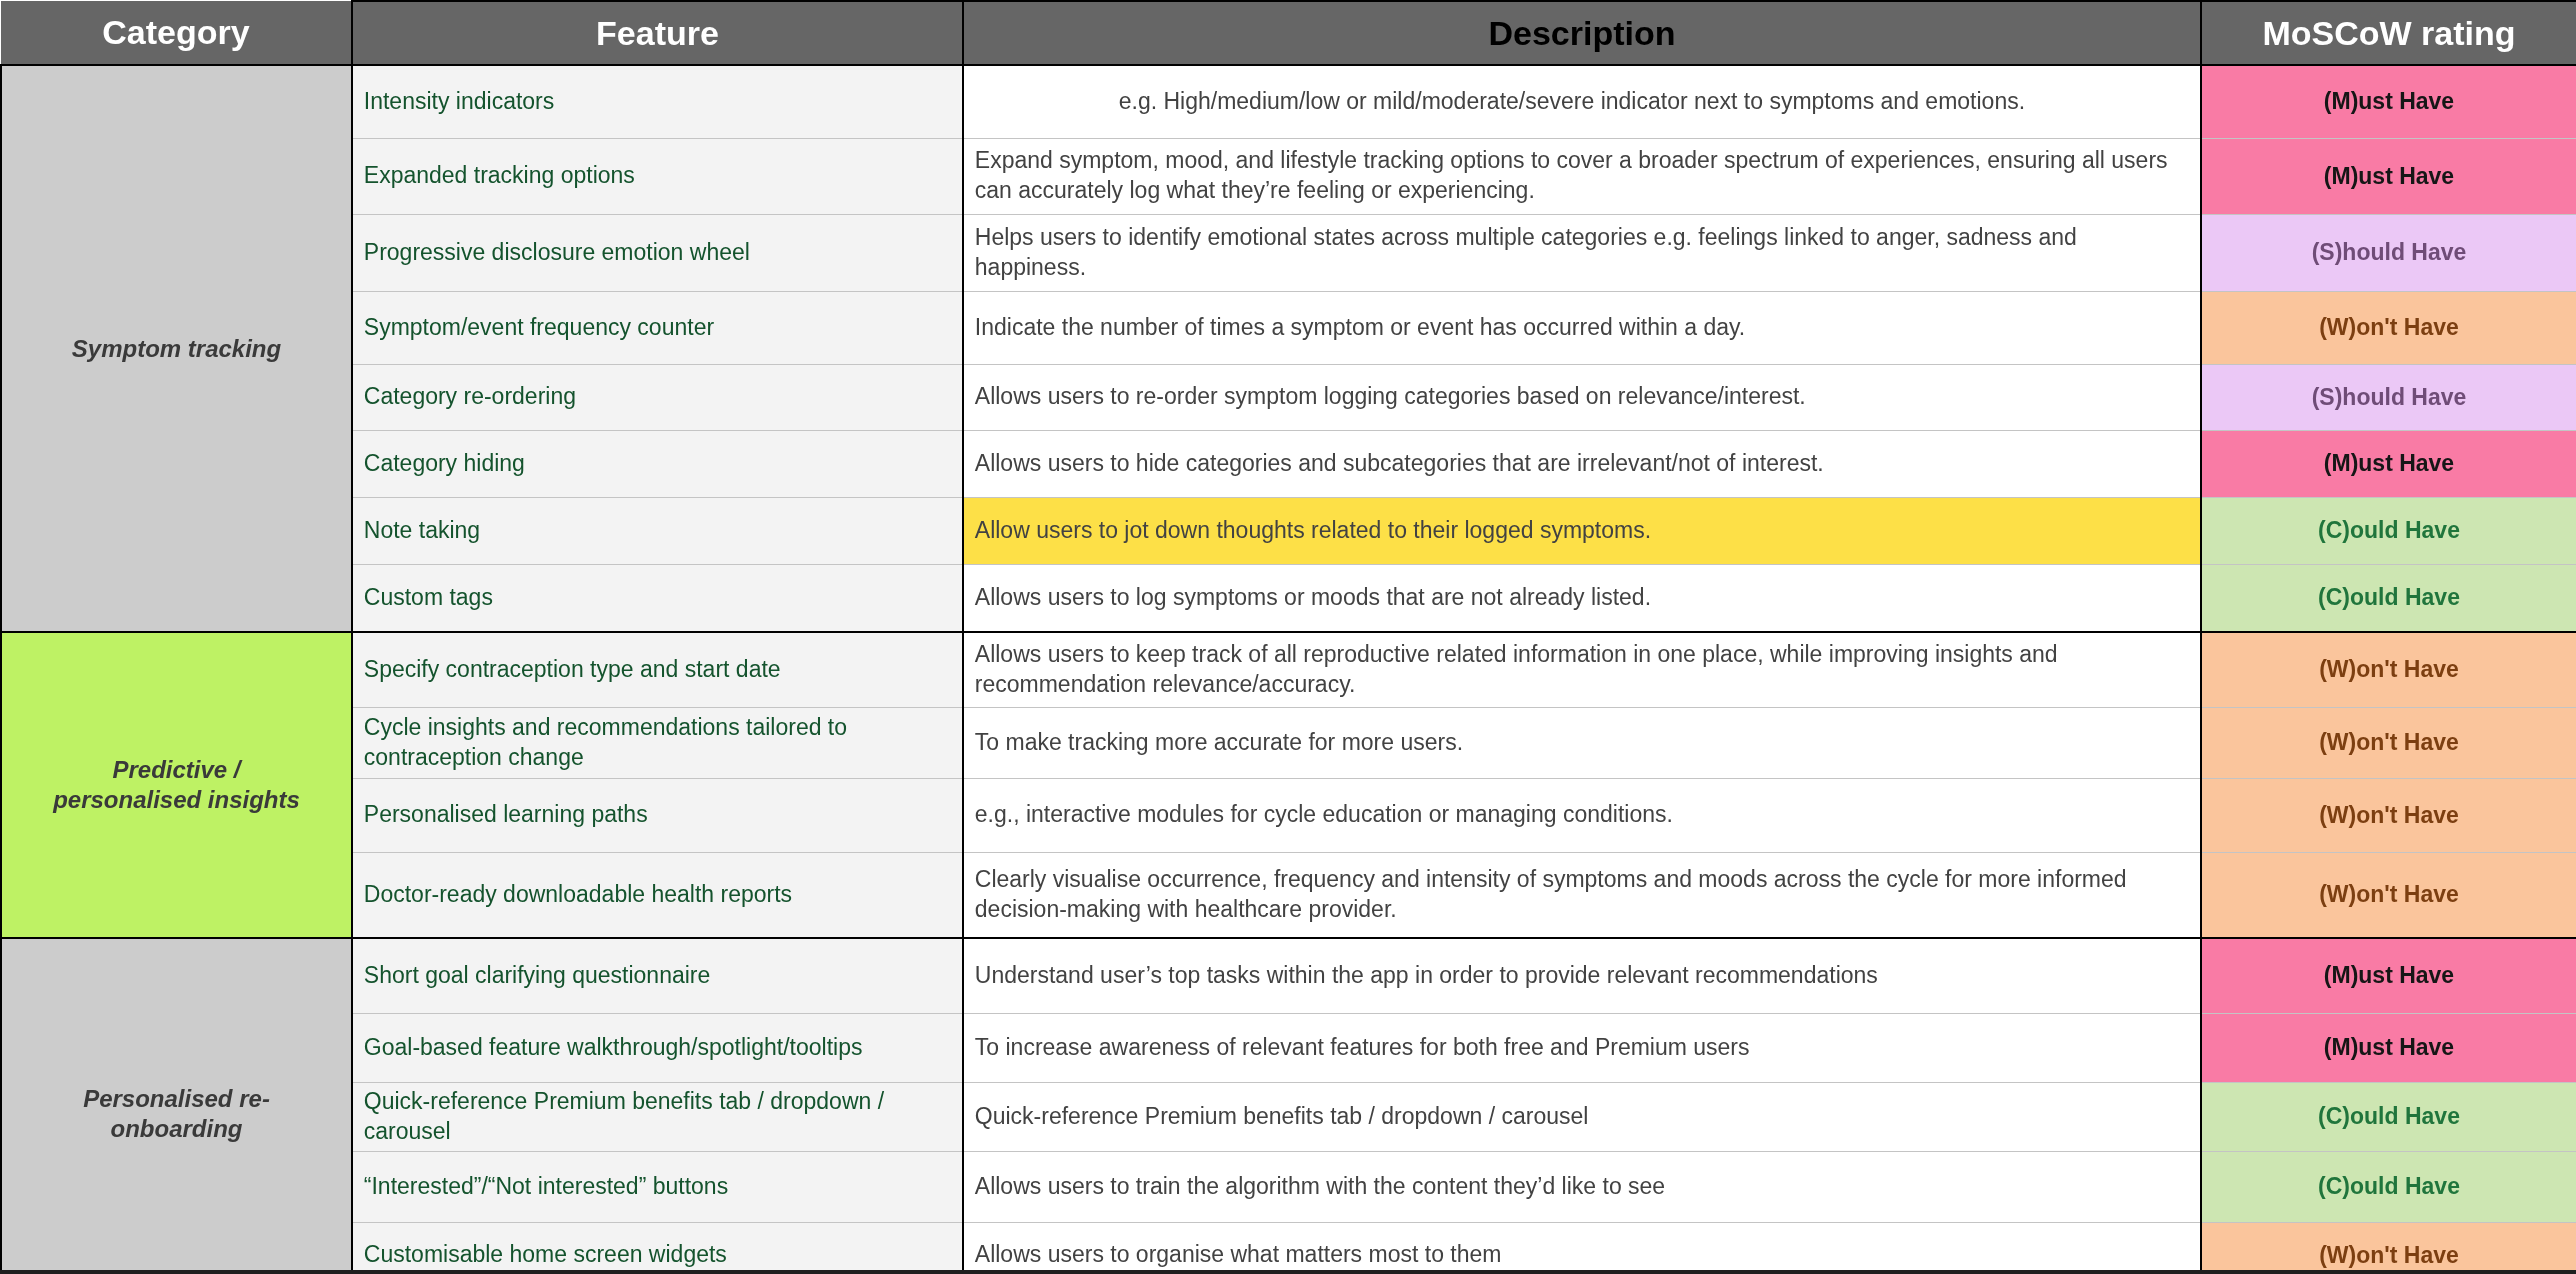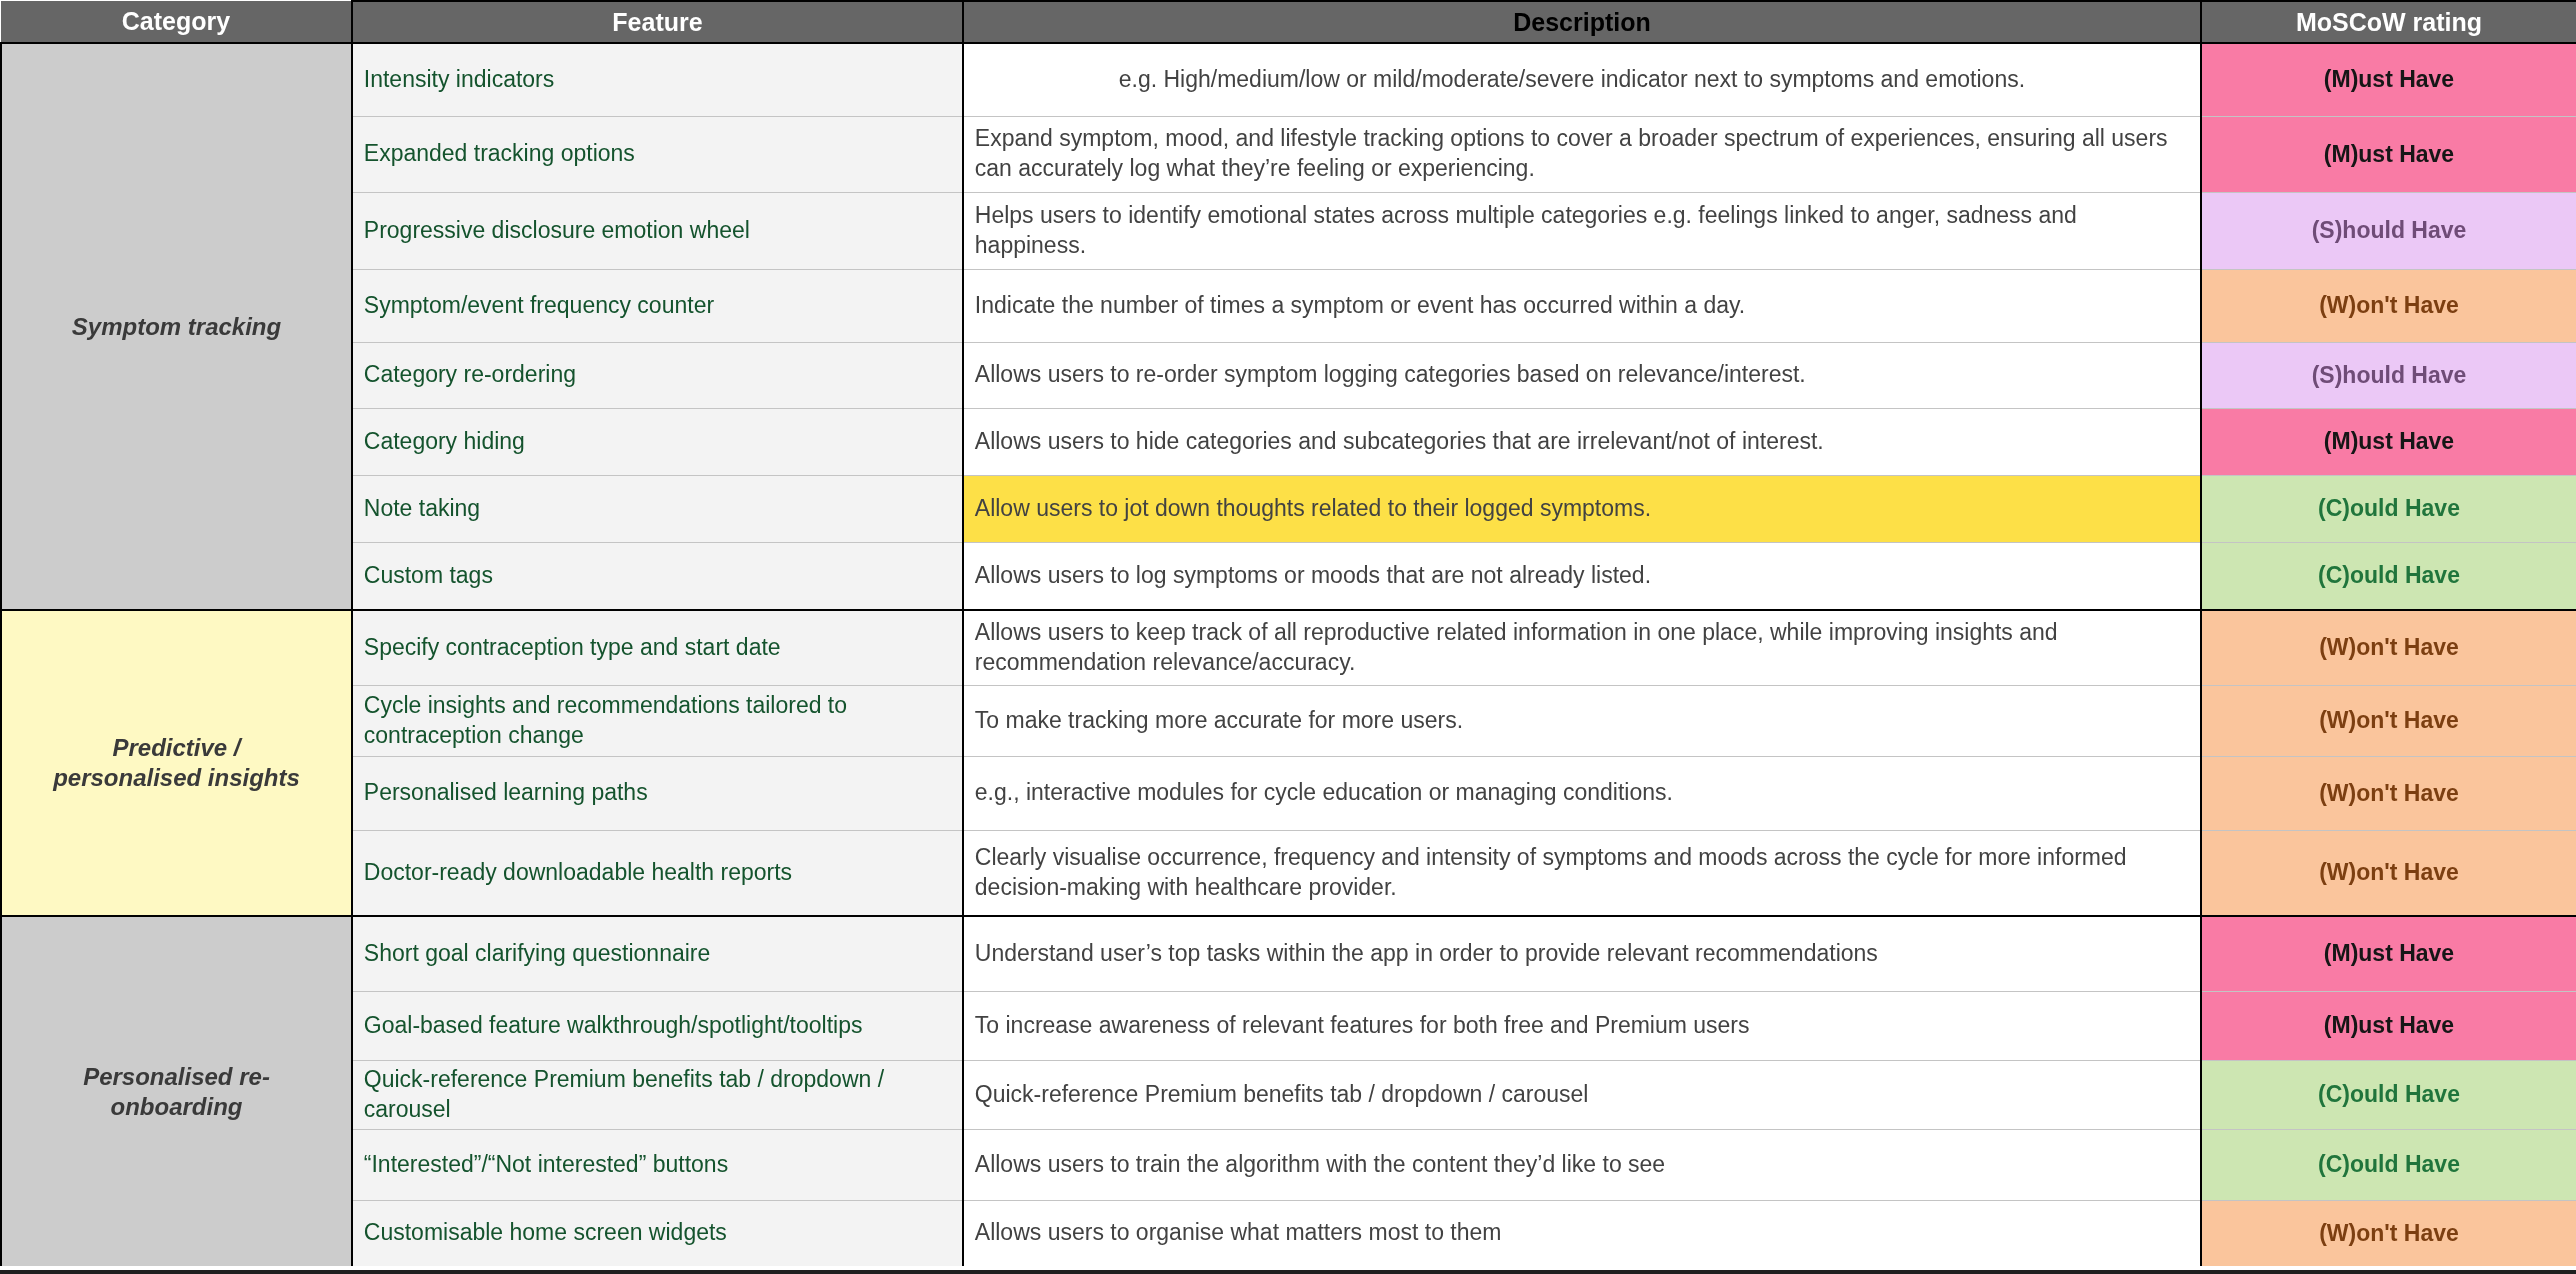--- a/index.html
+++ b/index.html
@@ -16,22 +16,22 @@
     border-collapse: collapse;
     table-layout: fixed;
   }
   th, td {
     box-sizing: border-box;
     vertical-align: middle;
     padding: 0;
   }
   
   th.col-head {
-    height: 42px;
-    font-size: 25px;
+    height: 64px;
+    font-size: 34px;
     font-weight: bold;
     text-align: center;
     border-bottom: 2.7px solid #000000;
   }
   th.col-head.top-line { border-top: 2px solid #000000; }
   th.col-head + th.col-head { border-left: 2px solid #000000; }
   
   td.cat {
     text-align: center;
     font-weight: bold;
@@ -132,21 +132,21 @@
         <td class="feat sep" style="background: rgb(243, 243, 243);">Note taking</td>
         <td class="desc sep" style="background: #fde047;">Allow users to jot down thoughts related to their logged symptoms.</td>
         <td class="rate sep" style="background: rgb(205, 230, 178); color: rgb(32, 117, 60);">(C)ould Have</td>
       </tr>
       <tr style="height: 68px;">
         <td class="feat sep" style="background: rgb(243, 243, 243);">Custom tags</td>
         <td class="desc sep" style="background: rgb(255, 255, 255);">Allows users to log symptoms or moods that are not already listed.</td>
         <td class="rate sep" style="background: rgb(205, 230, 178); color: rgb(32, 117, 60);">(C)ould Have</td>
       </tr>
       <tr style="height: 75px;">
-        <td class="cat group-start" rowspan="4" style="background: #fef9c3;">Predictive / personalised insights</td>
+        <td class="cat group-start" rowspan="4" style="background: #bef264;">Predictive / personalised insights</td>
         <td class="feat group-start" style="background: rgb(243, 243, 243);">Specify contraception type and start date</td>
         <td class="desc group-start" style="background: rgb(255, 255, 255);">Allows users to keep track of all reproductive related information in one place, while improving insights and recommendation relevance/accuracy.</td>
         <td class="rate group-start" style="background: rgb(250, 197, 156); color: rgb(124, 63, 17);">(W)on't Have</td>
       </tr>
       <tr style="height: 71px;">
         <td class="feat sep" style="background: rgb(243, 243, 243);">Cycle insights and recommendations tailored to contraception change</td>
         <td class="desc sep" style="background: rgb(255, 255, 255);">To make tracking more accurate for more users.</td>
         <td class="rate sep" style="background: rgb(250, 197, 156); color: rgb(124, 63, 17);">(W)on't Have</td>
       </tr>
       <tr style="height: 74px;">

